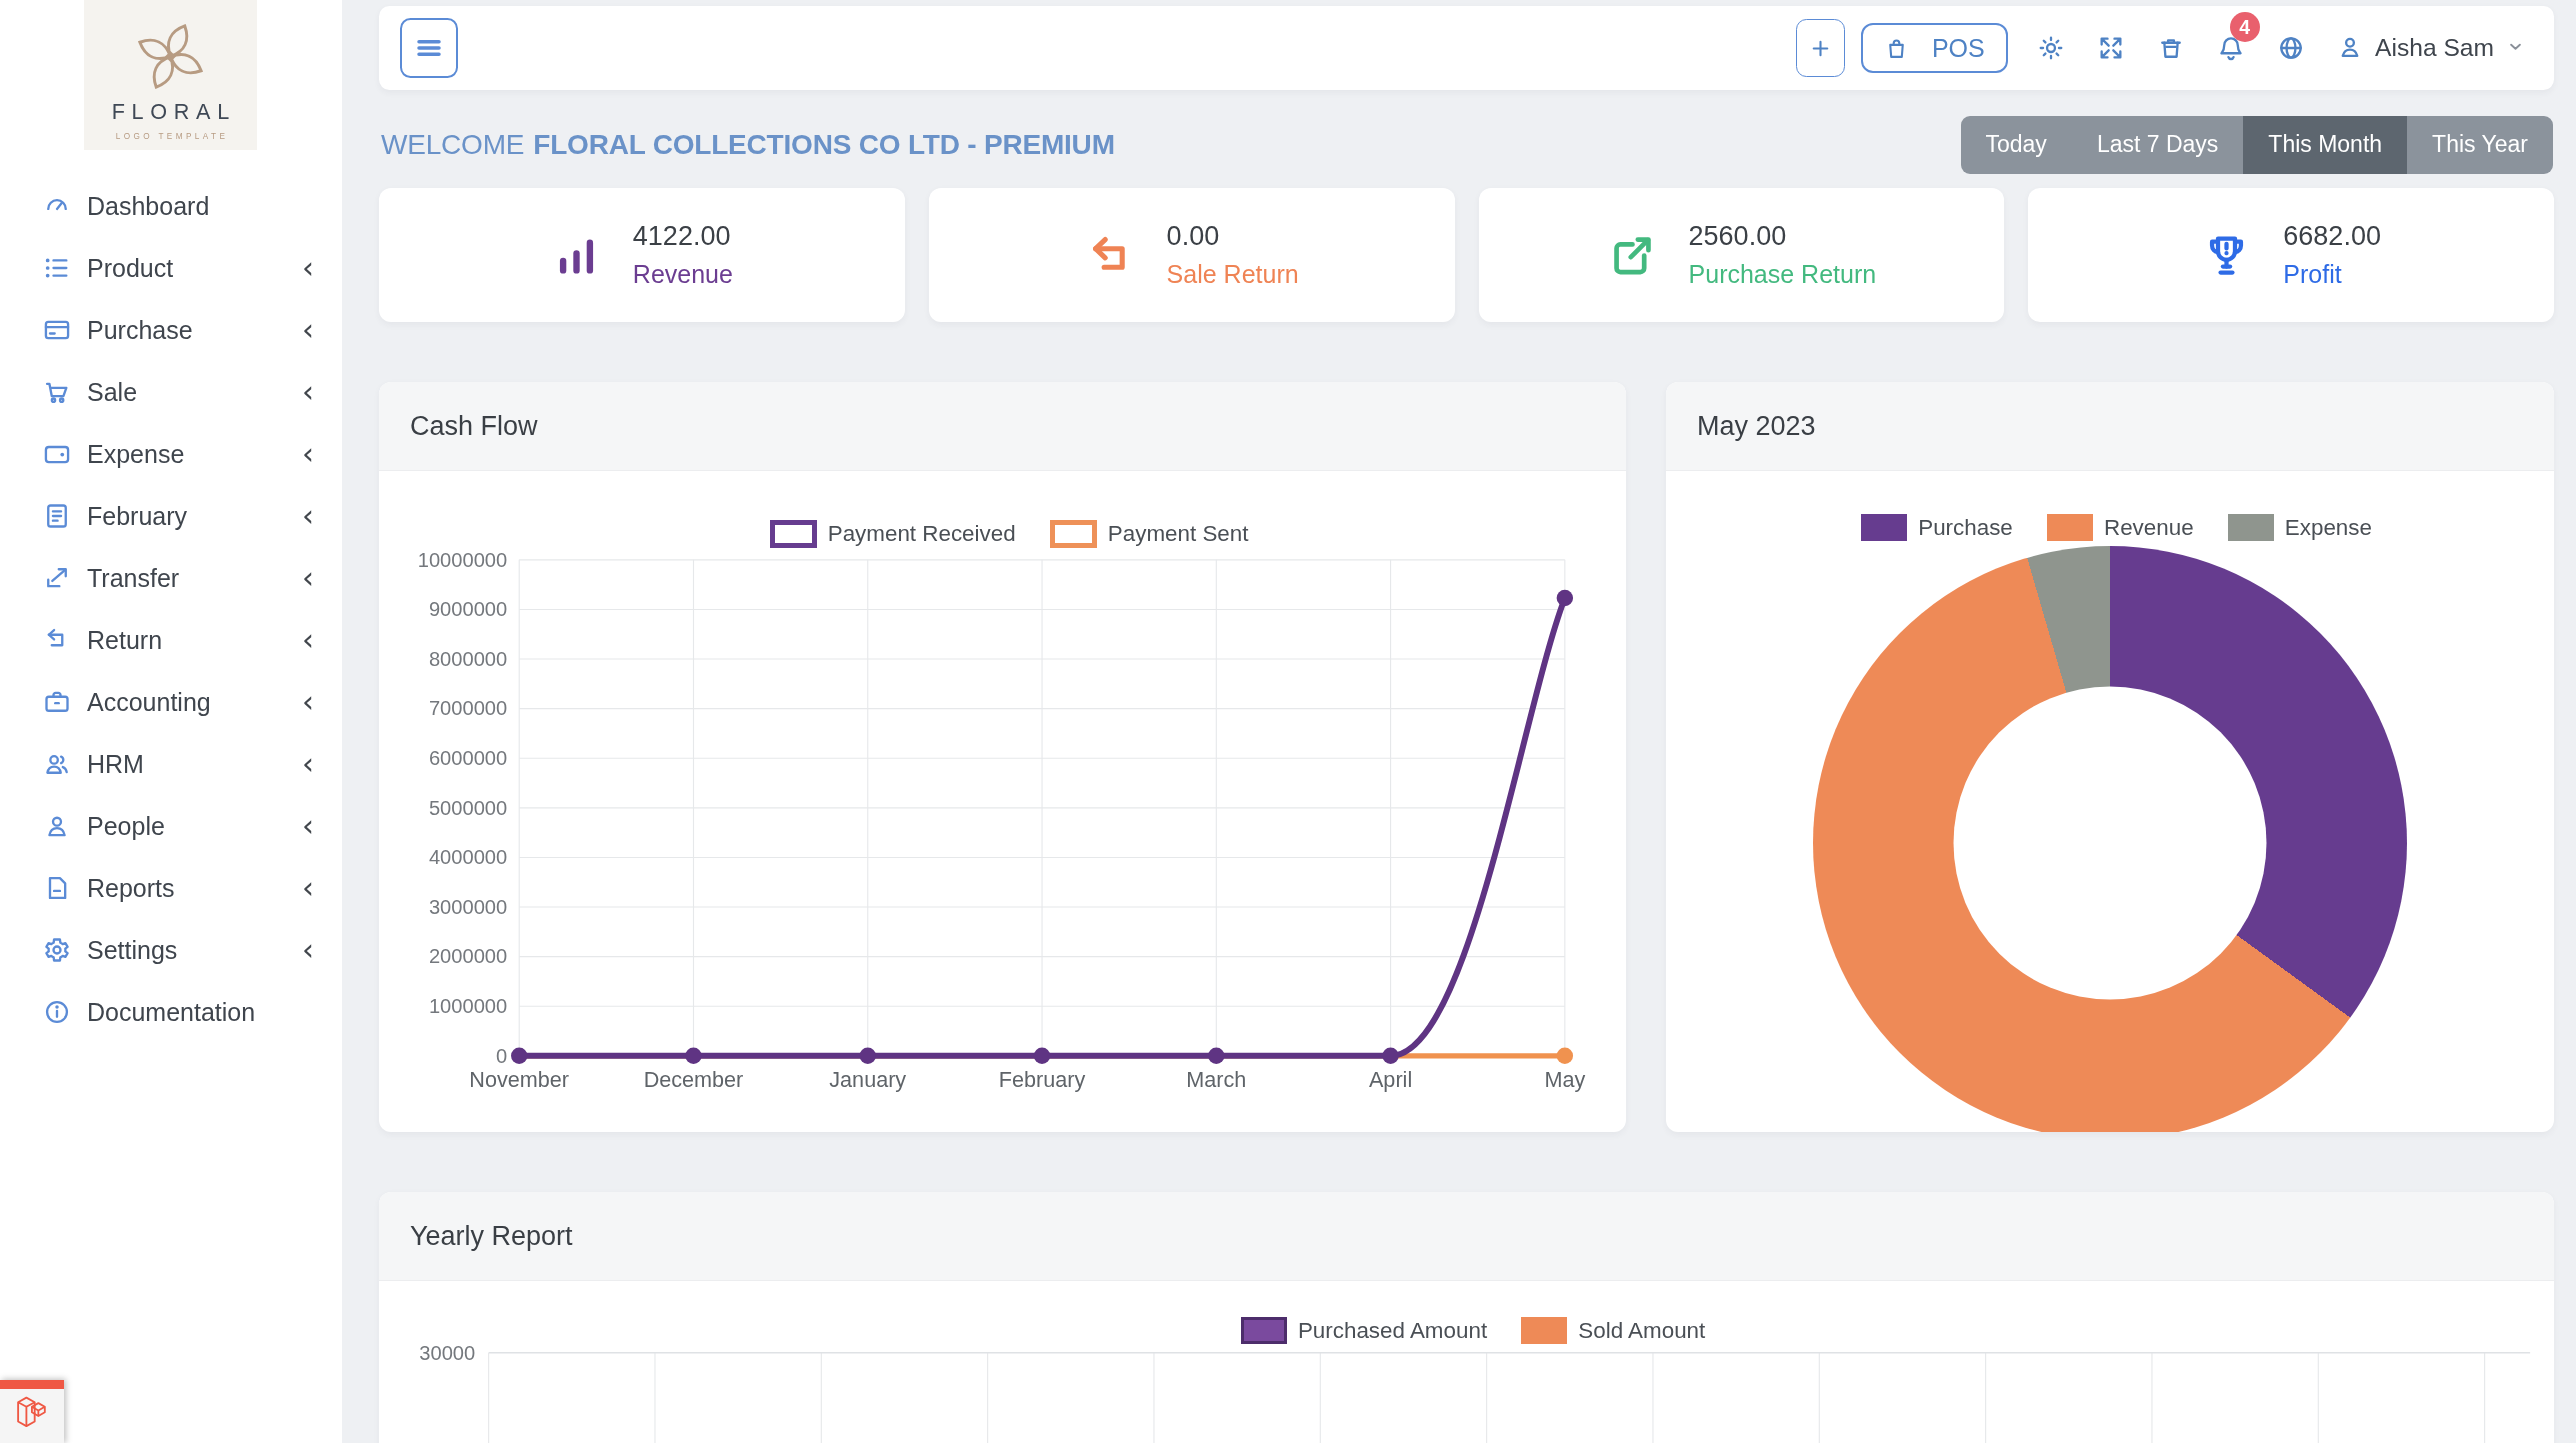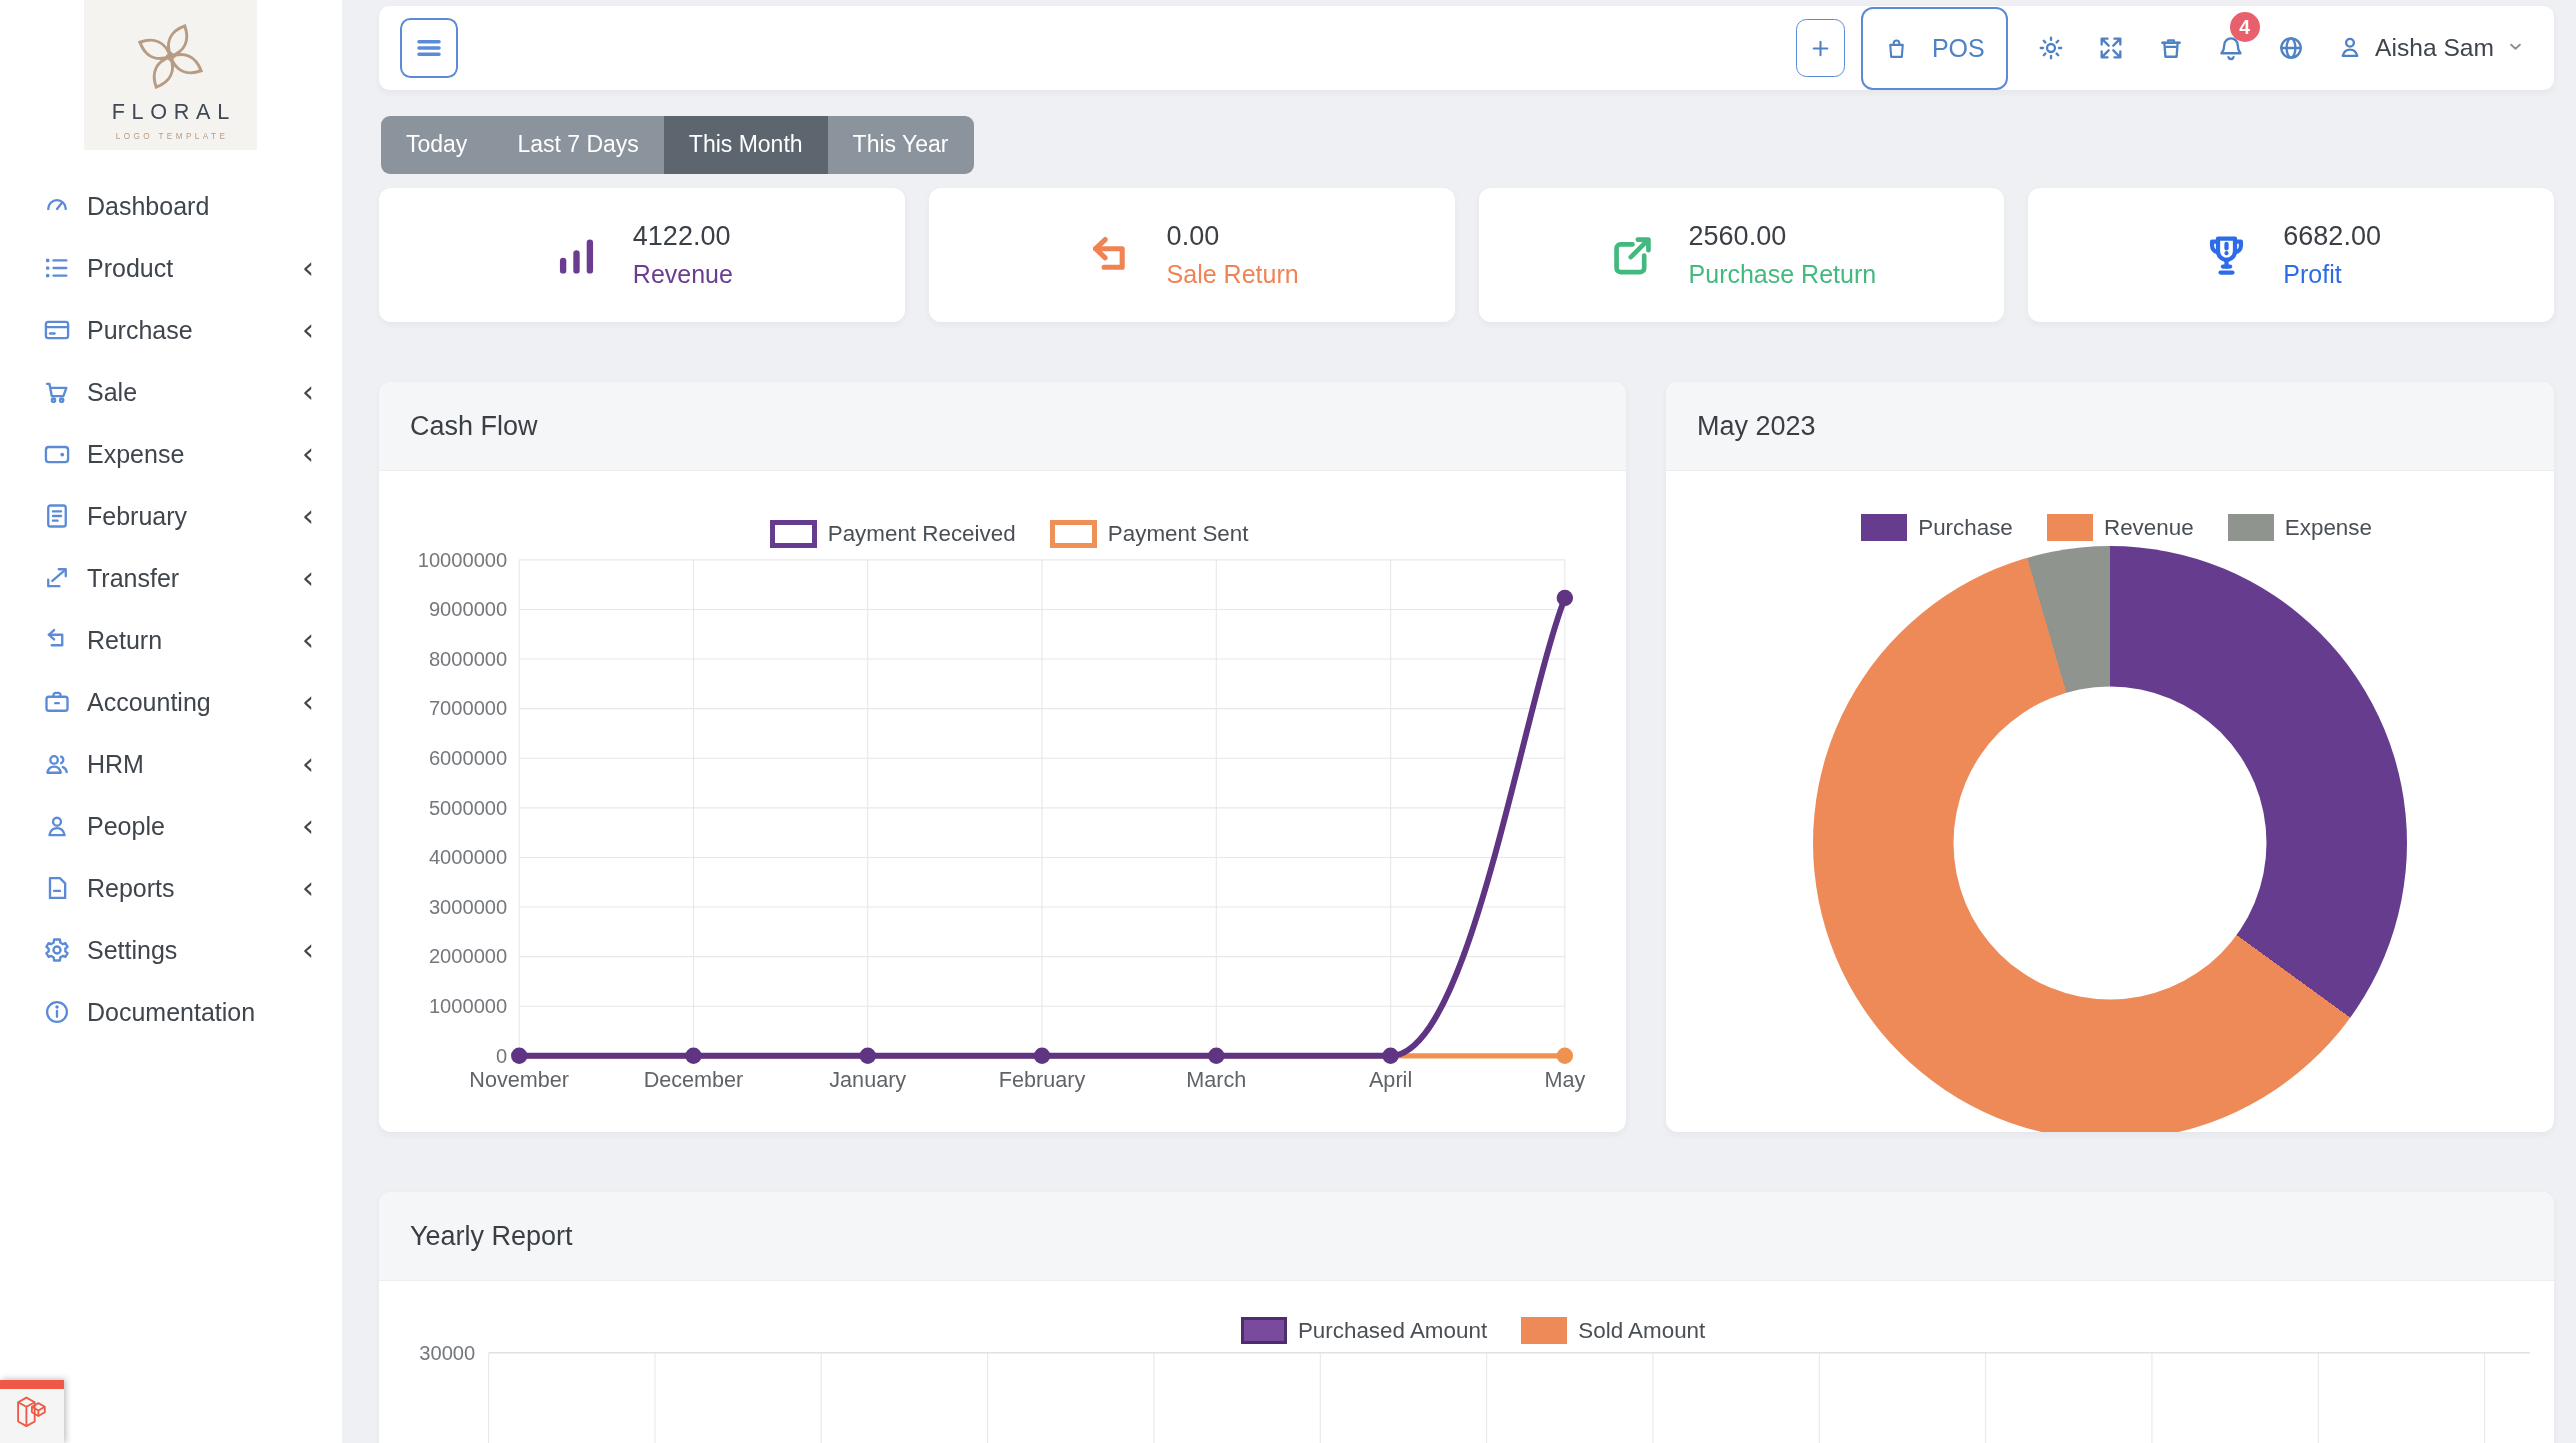--- a/index.html
+++ b/index.html
@@ -25,21 +25,21 @@
 
   .topbar{position:absolute;left:37px;top:6px;width:2175px;height:84px;background:#fff;
           border-radius:10.4px;box-shadow:0 2.2px 6px rgba(50,60,70,.05);display:flex;align-items:center;}
   .hamburger-btn{margin-left:21px;width:58px;height:60px;border:2.2px solid #5b8bd6;border-radius:10.4px;
           background:#fff;display:flex;align-items:center;justify-content:center;cursor:pointer;}
   .hamburger-btn svg{width:30px;height:30px;}
   .topbar-right{margin-left:auto;display:flex;align-items:center;margin-right:28px;}
   .add-btn{width:49px;height:58px;border:1.9px solid #5b8bd6;border-radius:10.4px;background:#fff;
           display:flex;align-items:center;justify-content:center;cursor:pointer;}
   .add-btn svg{width:25px;height:25px;}
-  .pos-btn{margin-left:16.4px;height:83px;padding:0 21px;border:2.2px solid #5b8bd6;border-radius:12px;
+  .pos-btn{margin-left:16.4px;height:50px;padding:0 21px;border:2.2px solid #5b8bd6;border-radius:12px;
           background:#fff;display:flex;align-items:center;gap:23px;color:#4e82c4;font-size:25px;cursor:pointer;}
   .pos-btn svg{width:25px;height:25px;}
   .icon-btn{position:relative;width:60px;height:84px;background:none;border:none;cursor:pointer;
           display:flex;align-items:center;justify-content:center;padding:0;}
   .icon-btn svg{width:28px;height:28px;}
   .icons-group{display:flex;align-items:center;margin-left:13.4px;}
   .badge{position:absolute;top:6px;right:1.5px;min-width:30px;height:30px;border-radius:15px;background:#e9606d;
           color:#fff;font-size:19.4px;font-weight:bold;display:flex;align-items:center;justify-content:center;}
   .user-menu{display:flex;align-items:center;gap:11px;margin-left:15px;cursor:pointer;}
   .user-menu .user-icon svg{width:28px;height:28px;}
@@ -323,20 +323,23 @@
           <span class="caret">
             <svg viewBox="0 0 24 24" fill="none" stroke="#8a9099" stroke-width="2.2" stroke-linecap="round" stroke-linejoin="round">
                 <path d="M7 10l5 4.5 5-4.5"></path>
               </svg>
           </span>
         </div>
       </div>
     </header>
 
     <div class="welcome-row">
+      <div class="welcome">
+        <span class="w-prefix">WELCOME</span><span class="w-company">FLORAL COLLECTIONS CO LTD - PREMIUM</span>
+      </div>
       <div class="filter-group">
         <button class="filter-btn">Today</button>
         <button class="filter-btn">Last 7 Days</button>
         <button class="filter-btn active">This Month</button>
         <button class="filter-btn">This Year</button>
       </div>
     </div>
 
     <div class="stats-row">
       <div class="stat-card">

